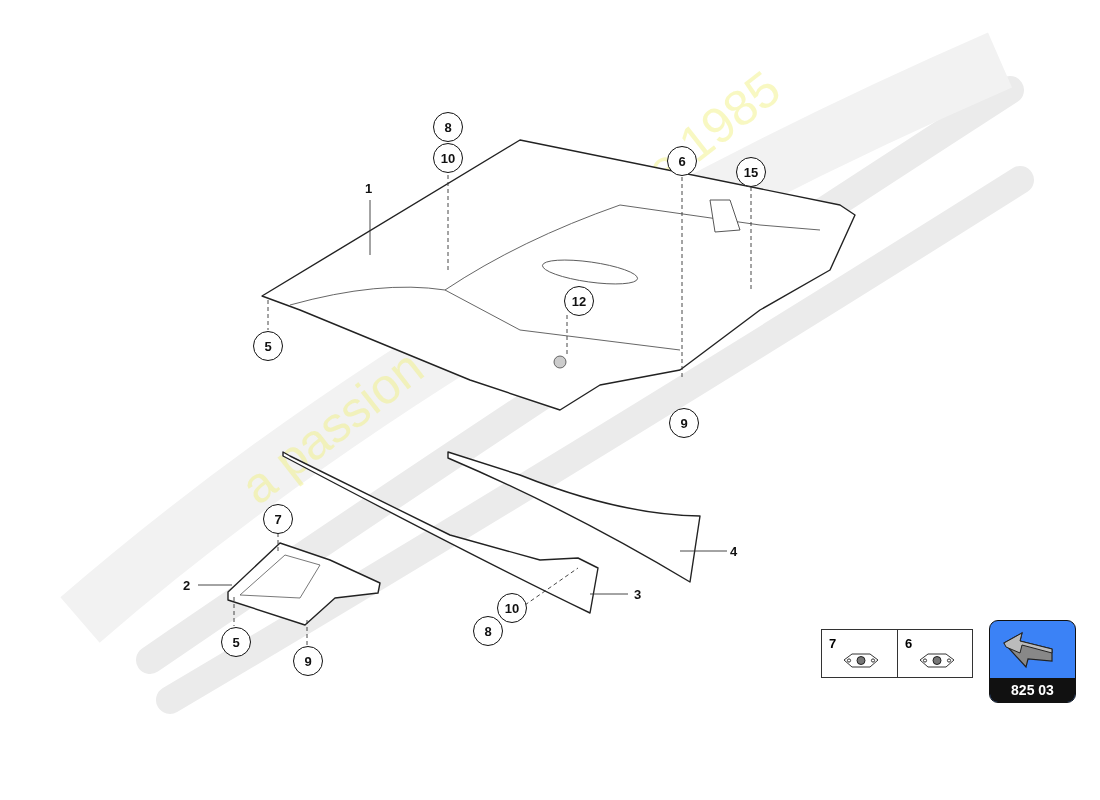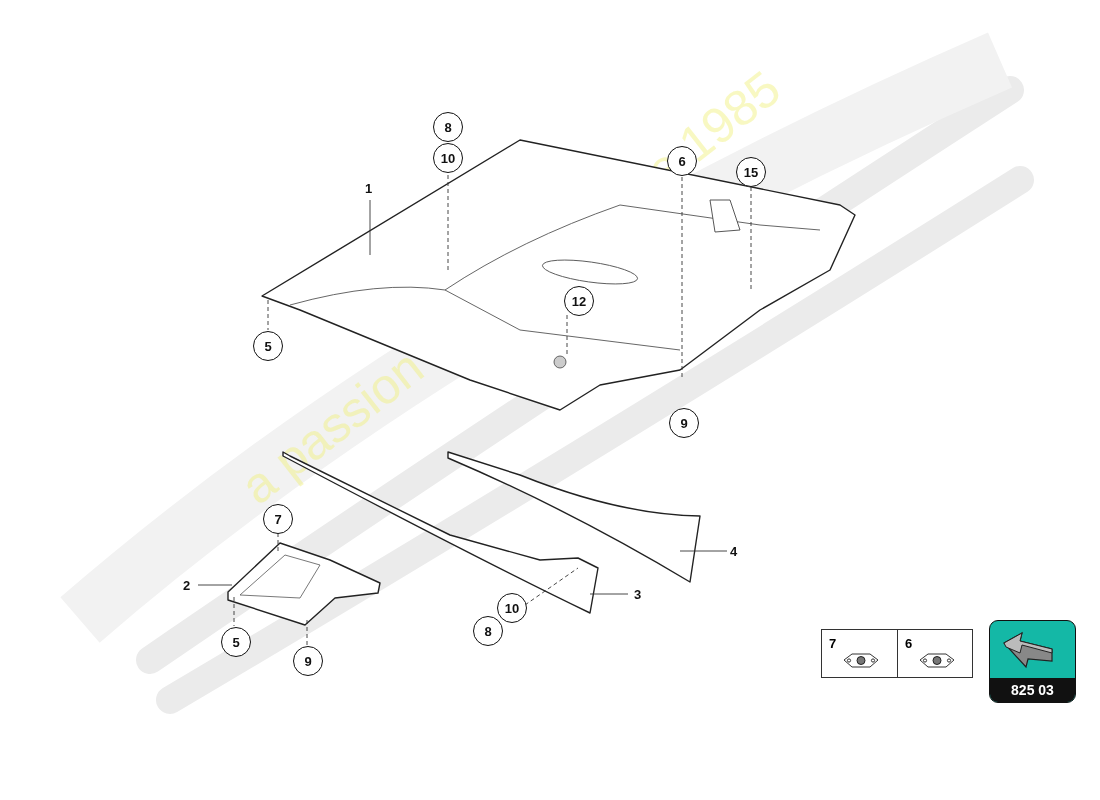--- a/index.html
+++ b/index.html
@@ -8,21 +8,21 @@
   .stage { position:absolute; left:0; top:0; width:1100px; height:800px; }
   svg.drawing { position:absolute; left:0; top:0; }
   .callout { position:absolute; width:30px; height:30px; border:1.6px solid #111; border-radius:50%;
              background:#fff; box-sizing:border-box; display:flex; align-items:center; justify-content:center;
              font-size:13px; font-weight:bold; color:#111; }
   .plainlabel { position:absolute; font-size:13px; font-weight:bold; color:#111; }
   .inset-box { position:absolute; border:1px solid #333; background:#fff; box-sizing:border-box; }
   .inset-cell { position:absolute; top:0; height:100%; box-sizing:border-box; }
   .inset-num { position:absolute; left:7px; top:6px; font-size:13px; font-weight:bold; }
   .nav-box { position:absolute; left:989px; top:620px; width:87px; height:83px; border:1.5px solid #111;
-             border-radius:9px; background:#14b8a6; overflow:hidden; box-sizing:border-box; }
+             border-radius:9px; background:#3b82f6; overflow:hidden; box-sizing:border-box; }
   .nav-code { position:absolute; left:0; bottom:0; width:100%; height:24px; background:#111; color:#fff;
               font-size:14px; font-weight:bold; display:flex; align-items:center; justify-content:center; }
   .watermark-text { position:absolute; left:230px; top:470px; transform:rotate(-38deg); transform-origin:left top;
                     font-size:50px; color:rgba(240,240,120,0.45); white-space:nowrap; }
 </style>
 </head>
 <body>
 
 <div class="stage">
 

